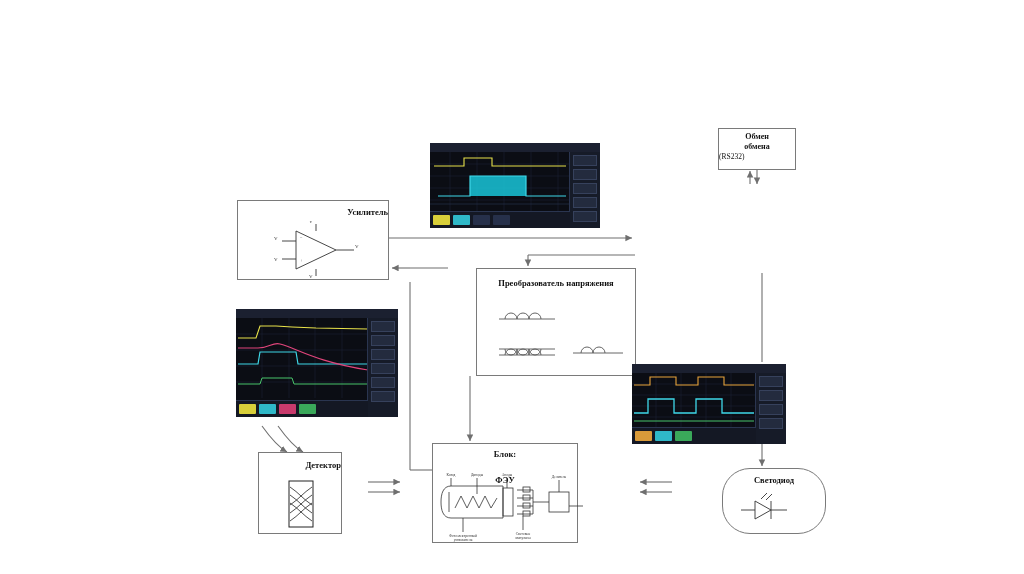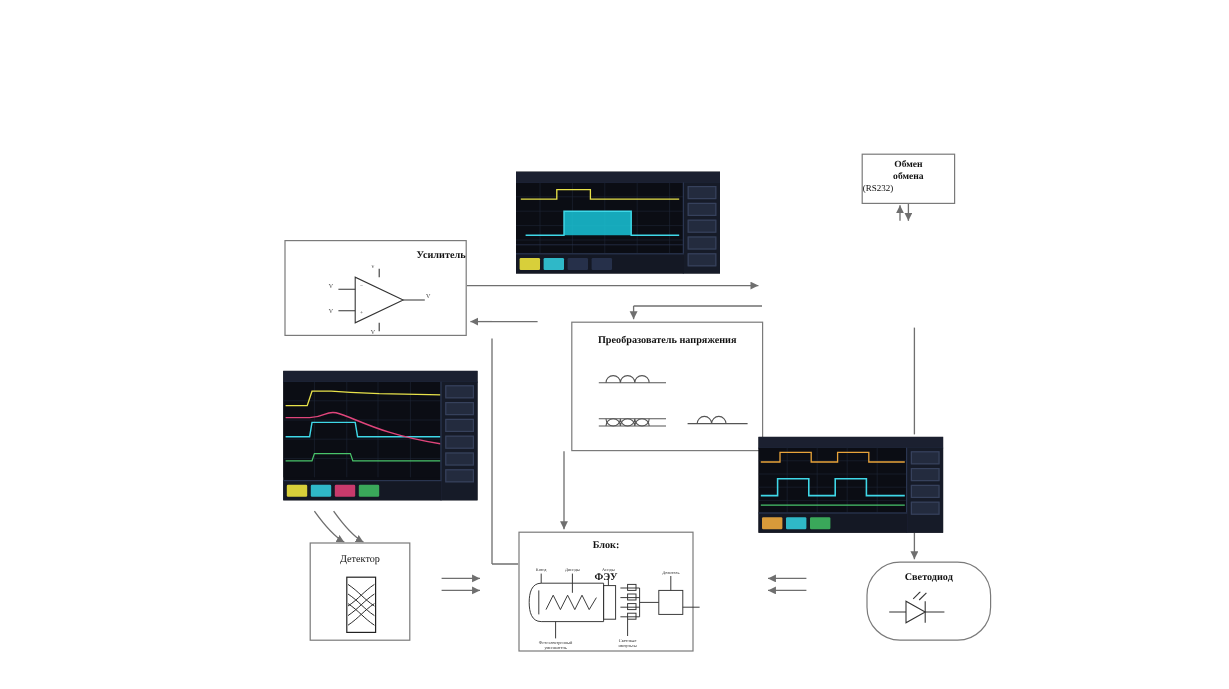--- a/index.html
+++ b/index.html
@@ -69,21 +69,21 @@
   #box-processing .body { font-size: 7.5px; text-align:center; line-height: 10.5px; margin: 3px 5px 0 5px;}
 
   #box-converter {
     left: 448px; top: 268px; width: 160px; height: 108px; margin-left: 28px;
   }
   #box-converter .hdr { font-size: 8.5px; font-weight: bold; text-align:center; margin-top: 9px;}
 
   #box-detector {
     left: 258px; top: 452px; width: 84px; height: 82px;
   }
-  #box-detector .hdr { font-size: 8.5px; font-weight: normal; text-align:center; margin-top: 7px;}
+  #box-detector .hdr { font-size: 8.5px; font-weight: bold; text-align:right; margin-top: 7px;}
 
   #box-pmt {
     left: 432px; top: 443px; width: 146px; height: 100px;
   }
   #box-pmt .hdr { font-size: 8.5px; font-weight: bold; text-align:center; margin-top: 5px; line-height: 11px;}
 
   #box-led {
     left: 722px; top: 468px; width: 104px; height: 66px; border-radius: 28px;
   }
   #box-led .hdr { font-size: 8.5px; font-weight: bold; text-align:center; margin-top: 6px;}

